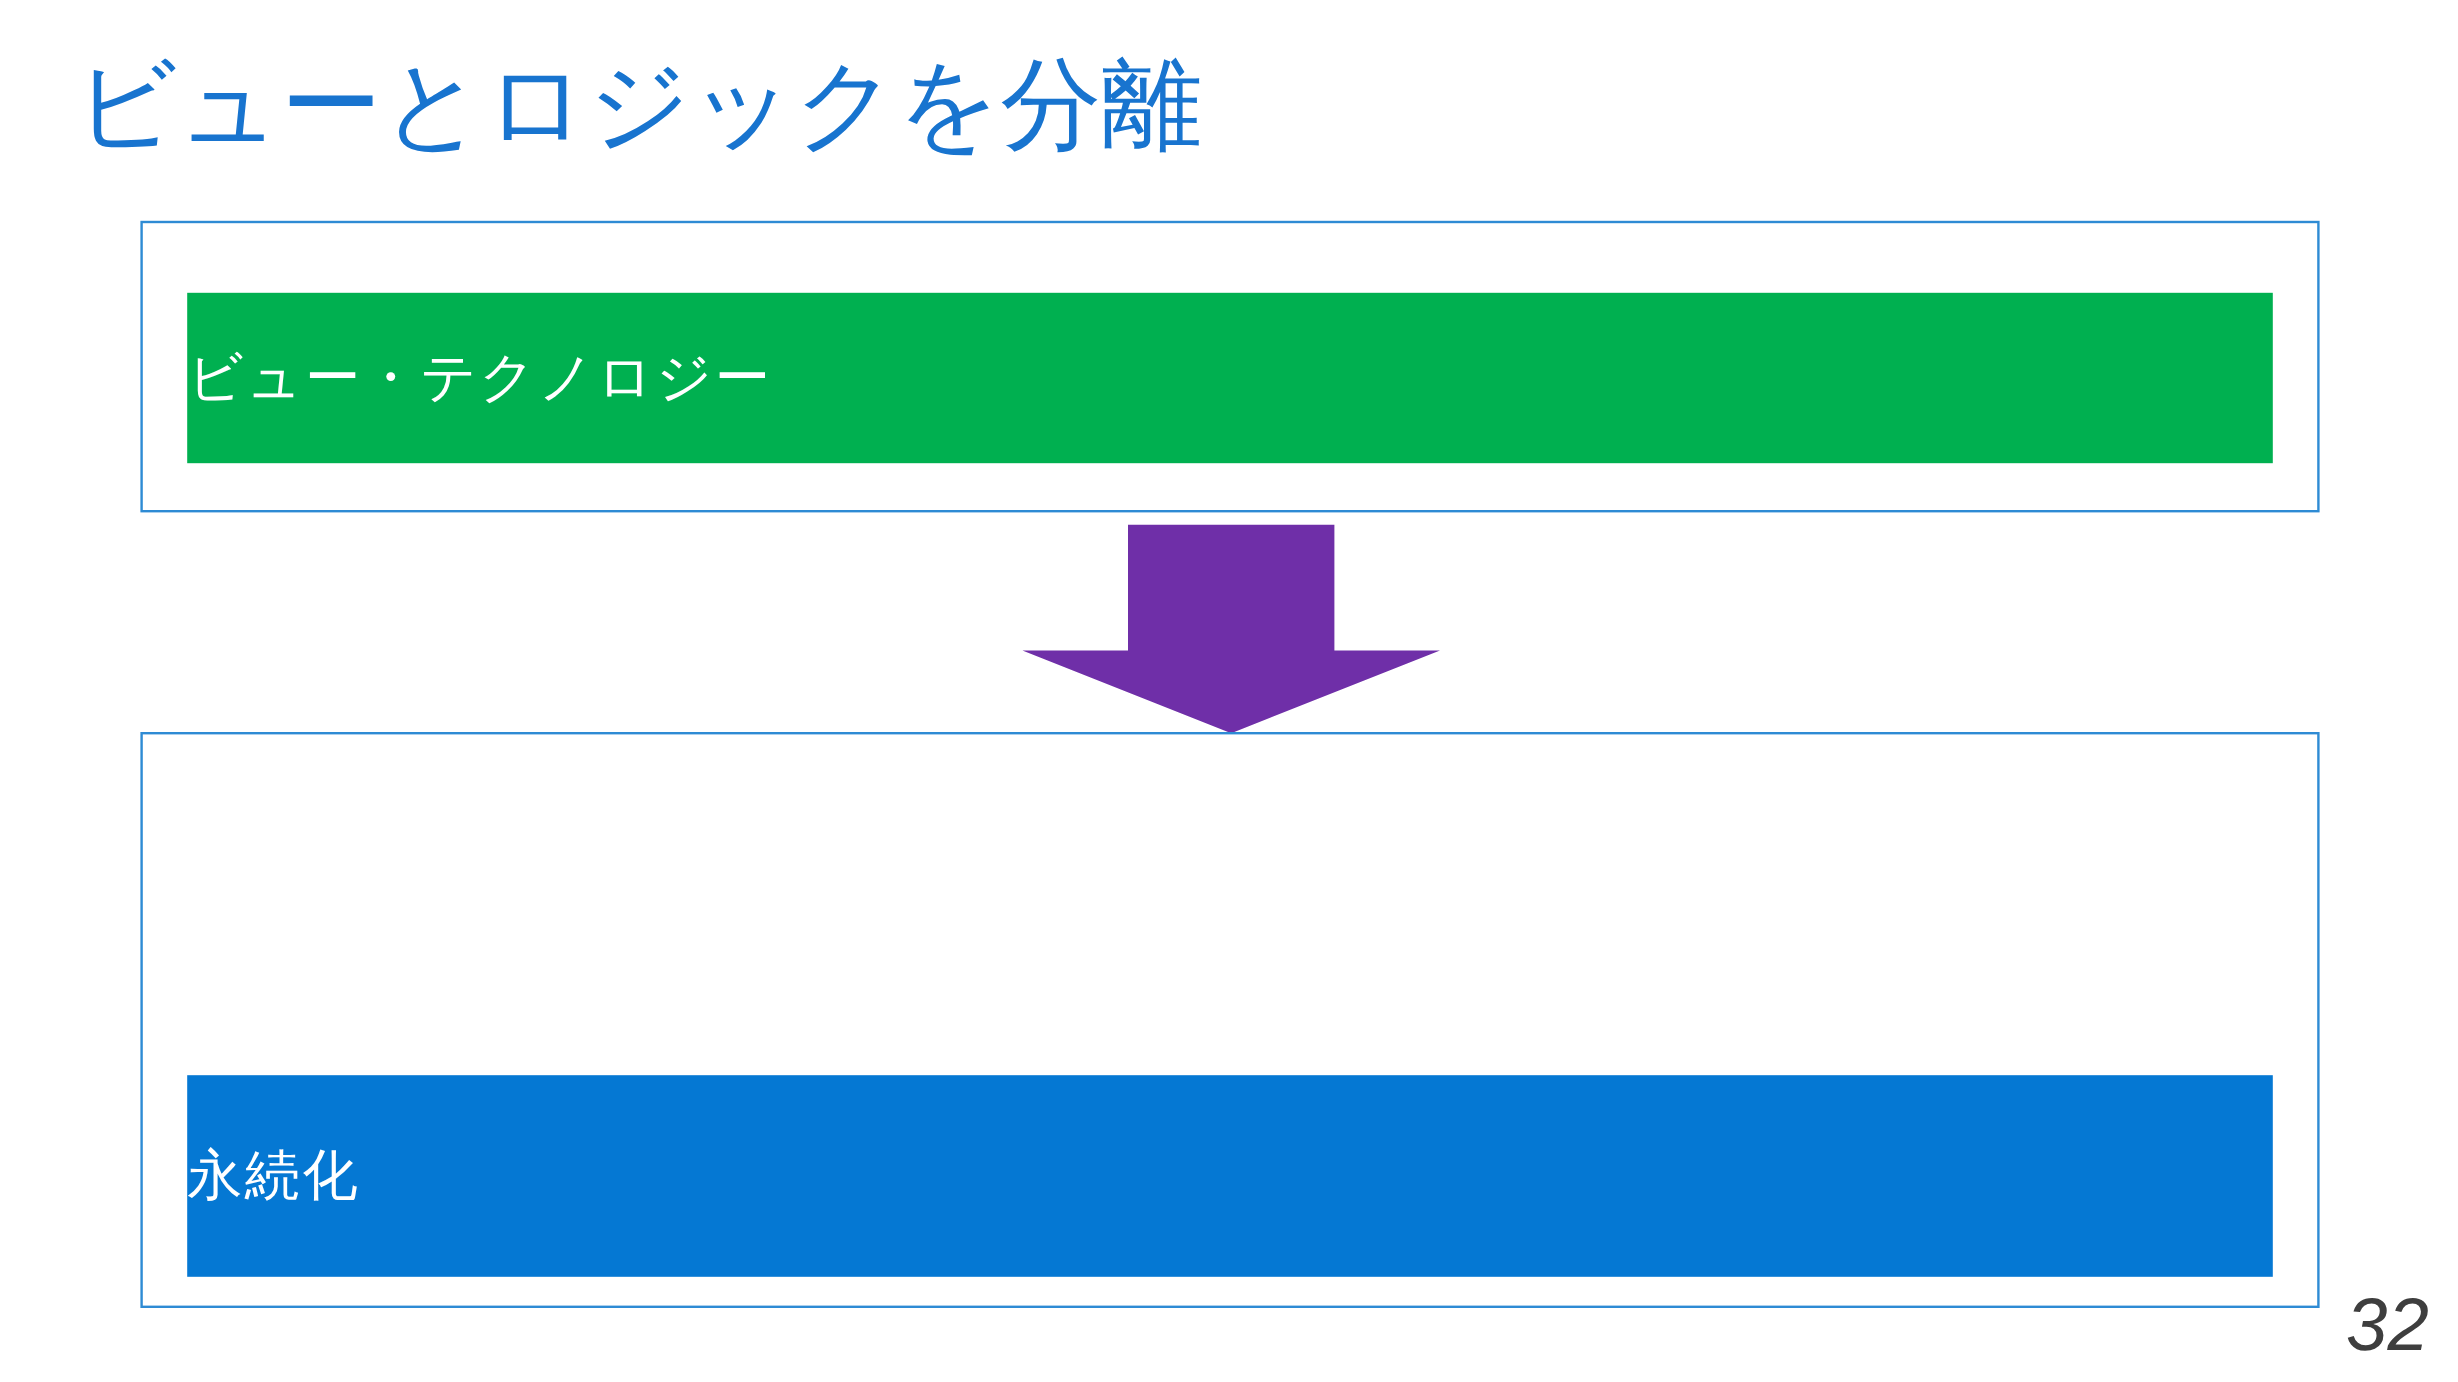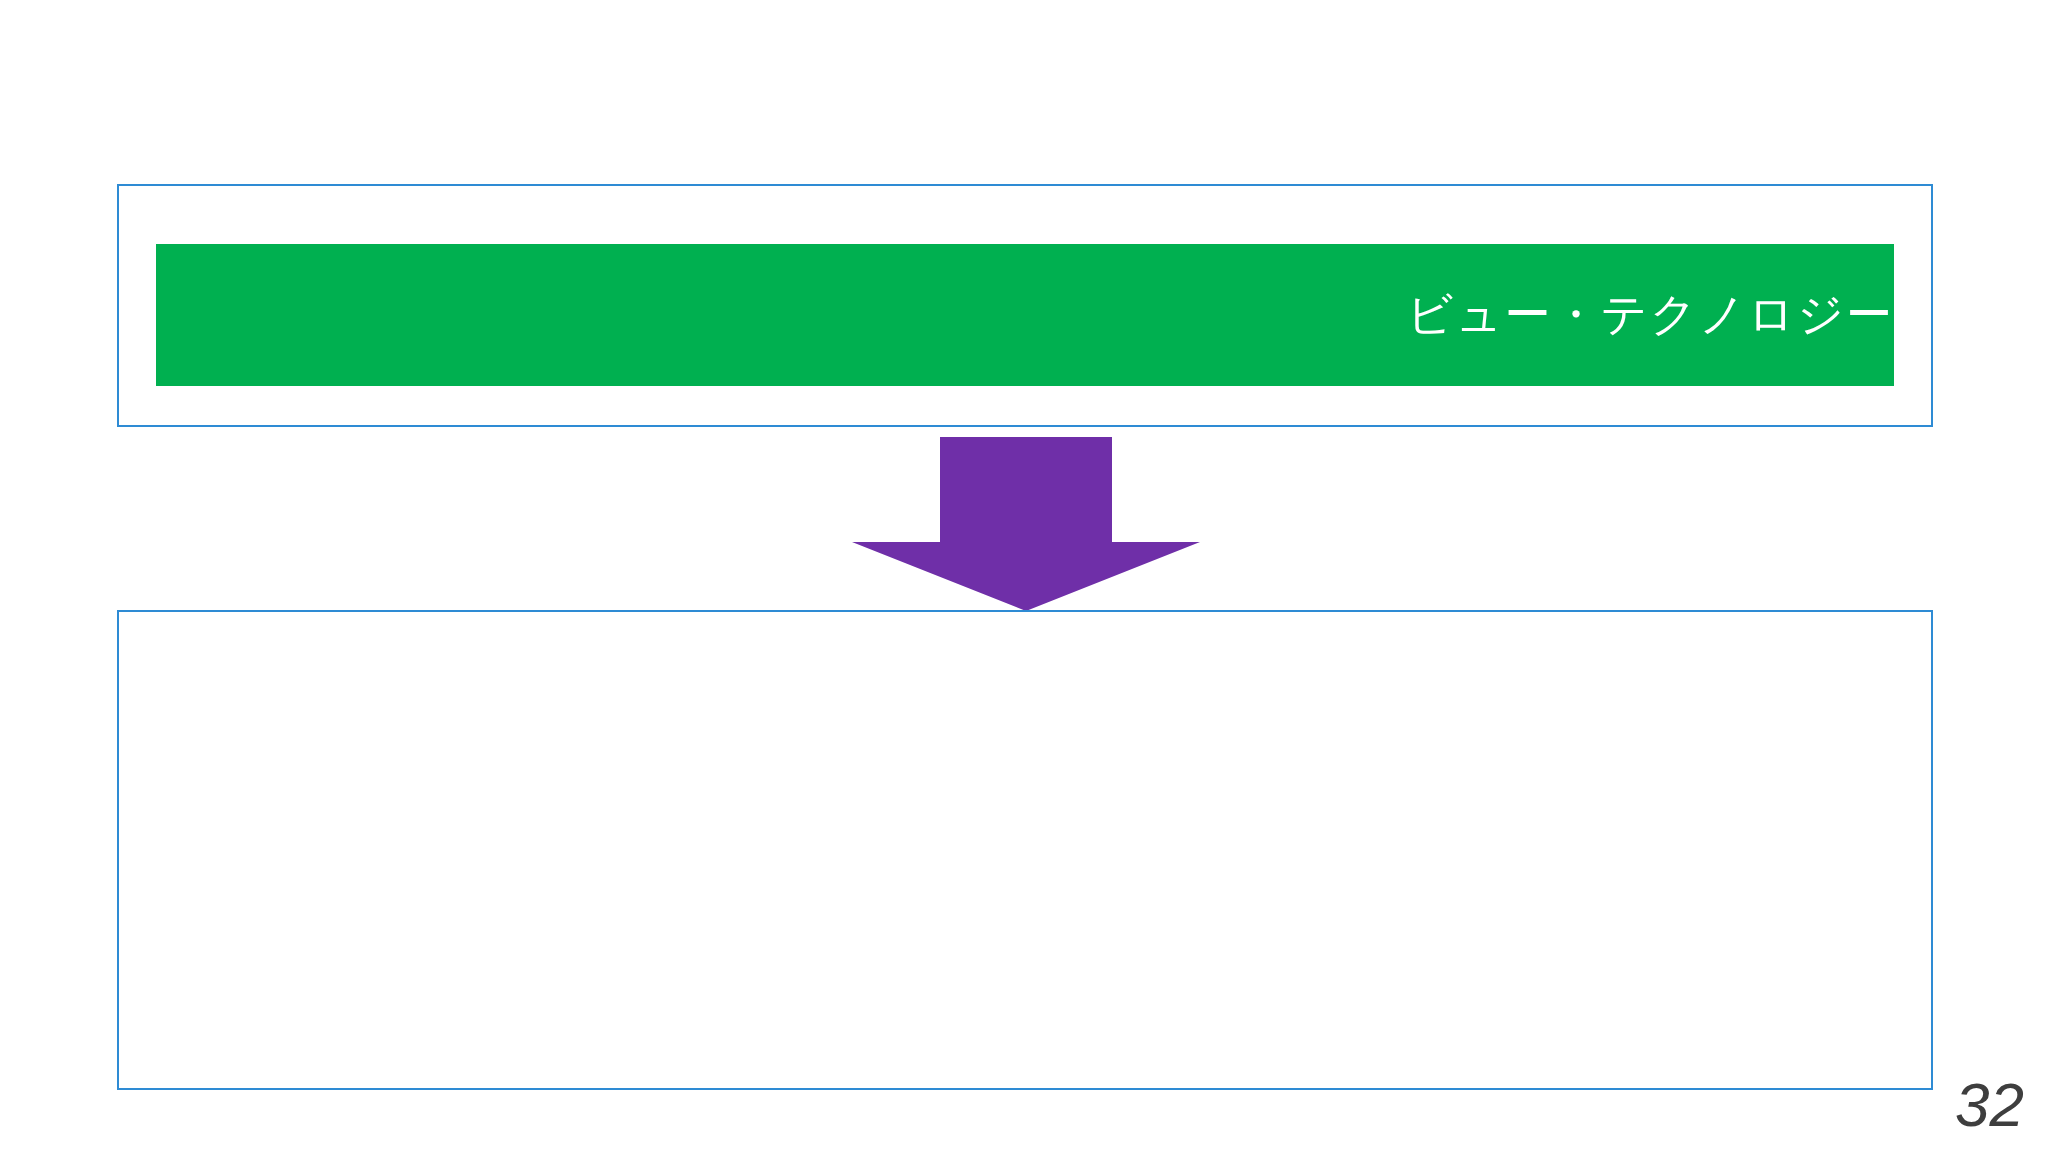--- a/index.html
+++ b/index.html
@@ -52,21 +52,21 @@
     width: 1816px;
     height: 480px;
   }
 
   
   .layer-bar {
     position: absolute;
     box-sizing: border-box;
     display: flex;
     align-items: center;
-    justify-content: flex-end;
+    justify-content: flex-start;
     font-size: 46px;
     font-weight: 400;
     letter-spacing: 2px;
     white-space: nowrap;
   }
   #bar-view {
     left: 156px;
     top: 244px;
     width: 1738px;
     height: 142px;
@@ -114,32 +114,36 @@
     color: #3E3E3E;
     line-height: 1;
     font-style: italic;
   }
 </style>
 </head>
 <body>
 
 <div id="slide">
 
+  <div class="slide-title">ビューとロジックを分離</div>
 
   <div class="frame" id="frame-view"></div>
 
   <div class="layer-bar" id="bar-view">
     <span>ビュー・テクノロジー</span>
   </div>
 
   <div id="down-arrow">
     <svg viewBox="0 0 348 174" preserveAspectRatio="none">
       <polygon points="88,0 260,0 260,105 348,105 174,174 0,105 88,105" fill="#6F2FA8"></polygon>
     </svg>
   </div>
 
   <div class="frame" id="frame-logic"></div>
 
 
+  <div class="layer-bar" id="bar-persistence">
+    <span>永続化</span>
+  </div>
 
   <div class="page-number">32</div>
 
 </div>
 
 </body></html>

